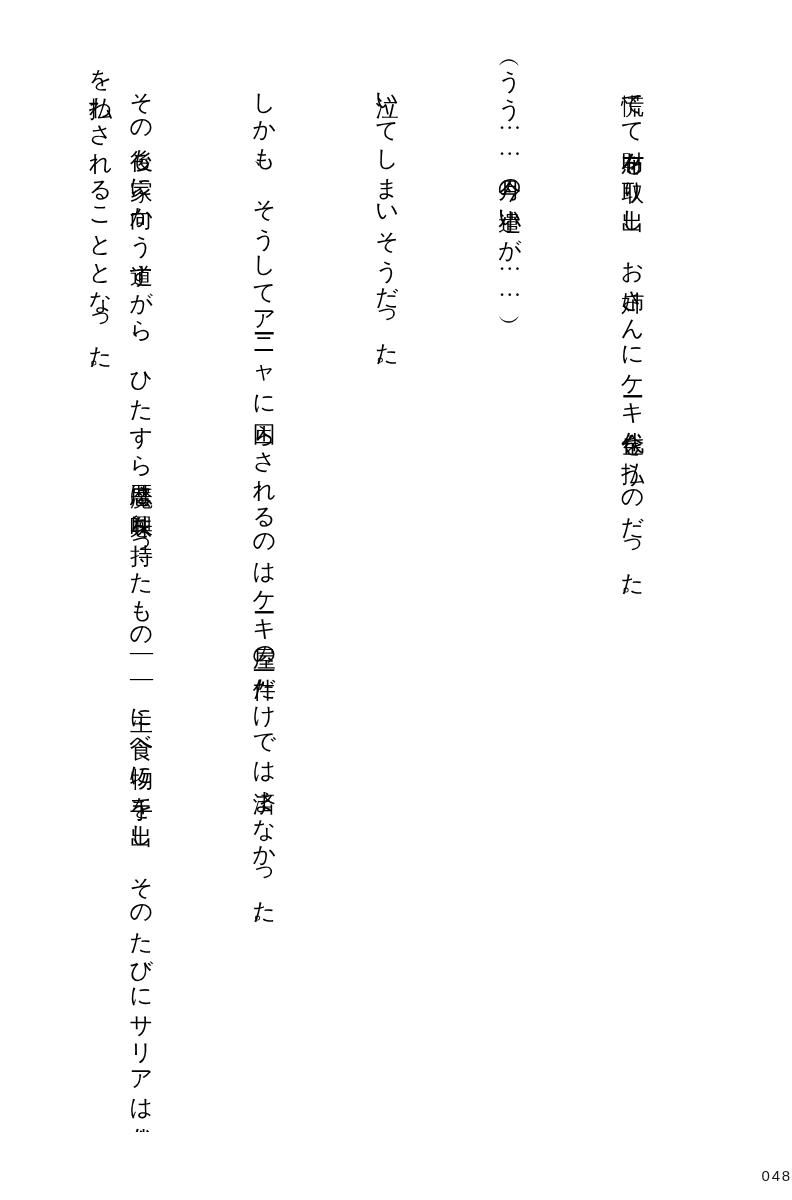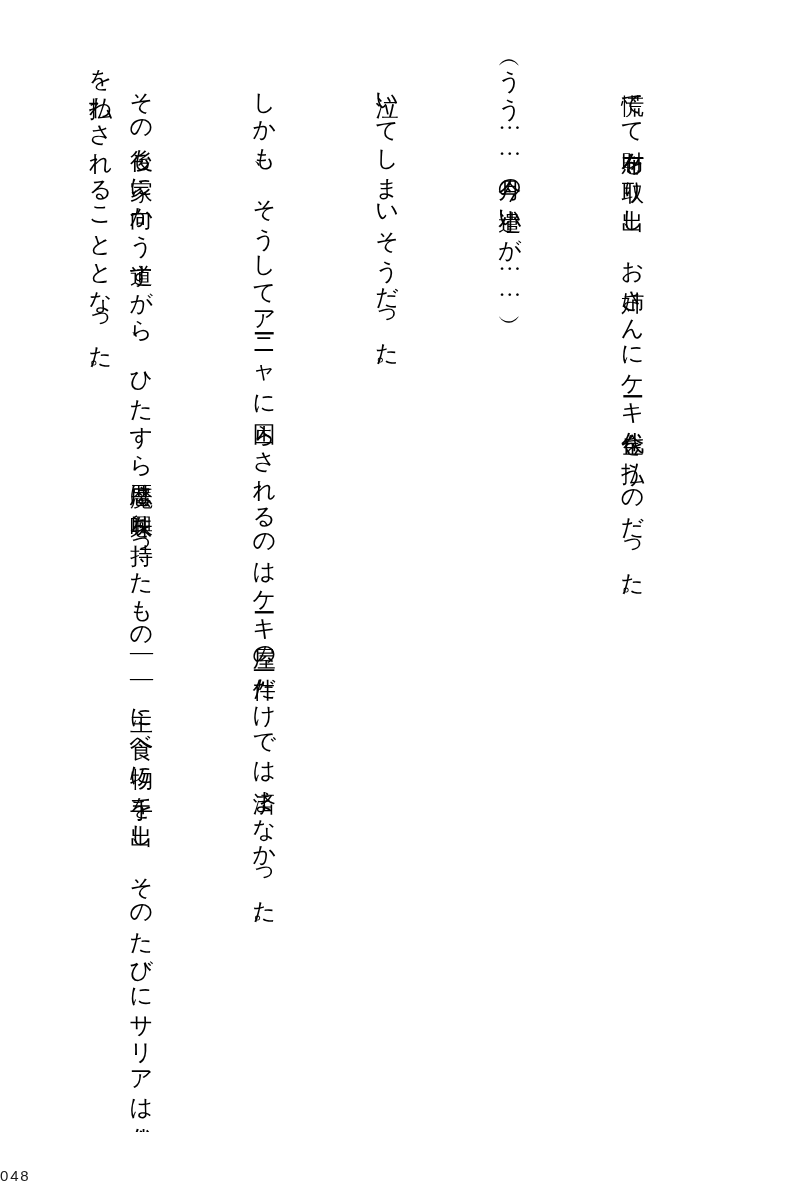--- a/index.html
+++ b/index.html
@@ -47,21 +47,21 @@
     display: block;
     margin: 0;
     padding: 0;
   }
 
   .page-number {
     position: absolute;
     bottom: 16px;
     left: 0;
     width: 792px;
-    text-align: left;
+    text-align: right;
     font-family: "Liberation Sans", sans-serif;
     font-size: 15px;
     letter-spacing: 0.12em;
     color: #1a1a1a;
   }
 </style>
 </head>
 <body>
 
 <div class="page">

